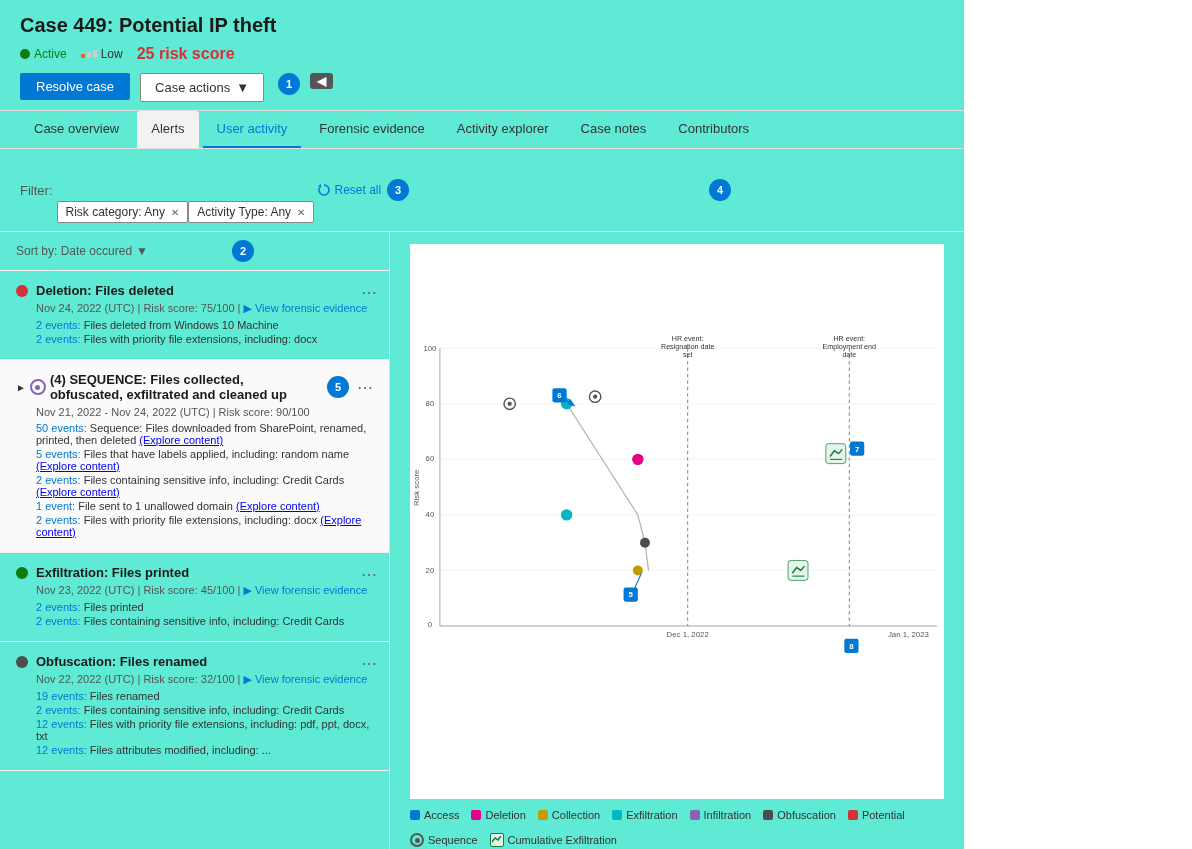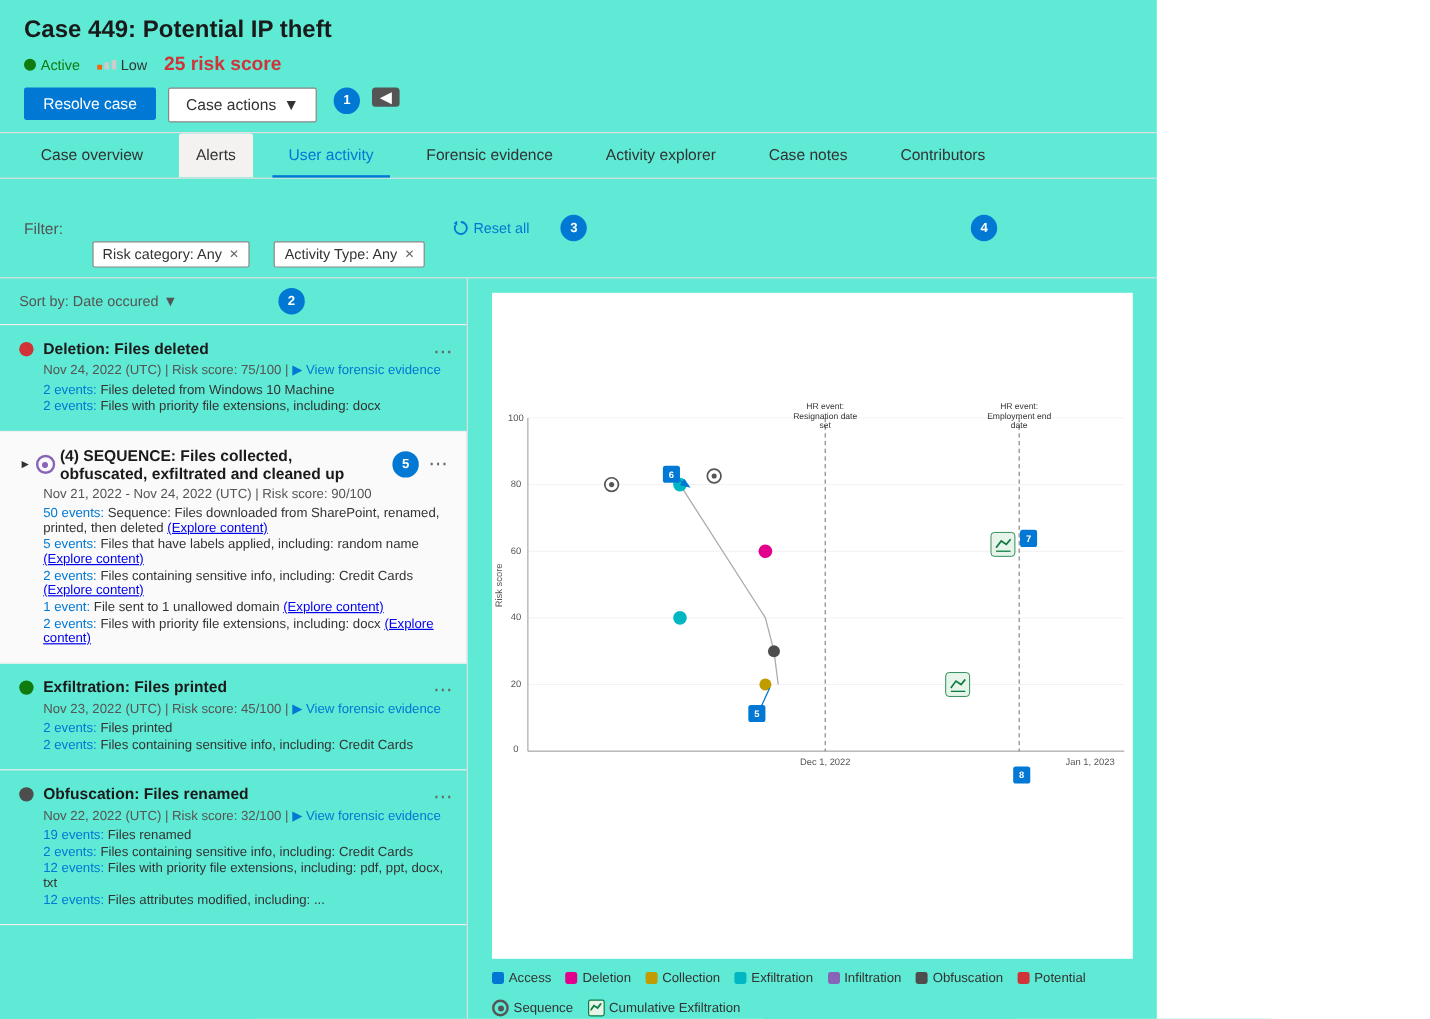--- a/index.html
+++ b/index.html
@@ -17,27 +17,27 @@
     .risk-bars { display: flex; gap: 2px; align-items: flex-end; }
     .risk-bar { width: 4px; background: #f7630c; }
     .risk-score { font-size: 16px; color: #555; }
     .risk-score span { font-weight: 600; color: #d13438; }
     
     .action-buttons { display: flex; gap: 10px; align-items: flex-start; }
     .btn-primary { background: #0078d4; color: #fff; border: none; padding: 6px 16px; border-radius: 2px; cursor: pointer; font-size: 13px; font-weight: 500; }
     .btn-secondary { background: #fff; color: #333; border: 1px solid #8a8886; padding: 6px 14px; border-radius: 2px; cursor: pointer; font-size: 13px; display: flex; align-items: center; gap: 6px; }
     
     
-    .tabs { display: flex; gap: 16px; padding: 0 20px; border-bottom: 1px solid #e0e0e0; }
+    .tabs { display: flex; gap: 4px; padding: 0 20px; border-bottom: 1px solid #e0e0e0; }
     .tab { padding: 10px 14px; font-size: 13px; cursor: pointer; color: #333; border-bottom: 2px solid transparent; white-space: nowrap; }
     .tab.active { color: #0078d4; border-bottom: 2px solid #0078d4; font-weight: 500; }
     .tab.highlighted { background: #f3f2f1; border-radius: 3px 3px 0 0; }
     
     
-    .filter-bar { display: flex; align-items: center; gap: 20px; padding: 8px 20px; border-bottom: 1px solid #e0e0e0; font-size: 13px; }
+    .filter-bar { display: flex; align-items: center; gap: 0; padding: 8px 20px; border-bottom: 1px solid #e0e0e0; font-size: 13px; }
     .filter-label { color: #555; margin-right: 4px; }
     .filter-chip { display: flex; align-items: center; gap: 4px; border: 1px solid #8a8886; border-radius: 2px; padding: 3px 8px; background: #fff; font-size: 12px; margin-top: 44px; }
     .filter-chip .close-x { cursor: pointer; color: #666; font-size: 10px; margin-left: 2px; }
     .reset-all { display: flex; align-items: center; gap: 4px; color: #0078d4; cursor: pointer; font-size: 12px; margin-left: 4px; }
     
     
     .main-content { display: flex; height: calc(849px - 180px); }
     
     
     .activity-list { width: 390px; min-width: 390px; border-right: 1px solid #e0e0e0; overflow-y: auto; position: relative; }

